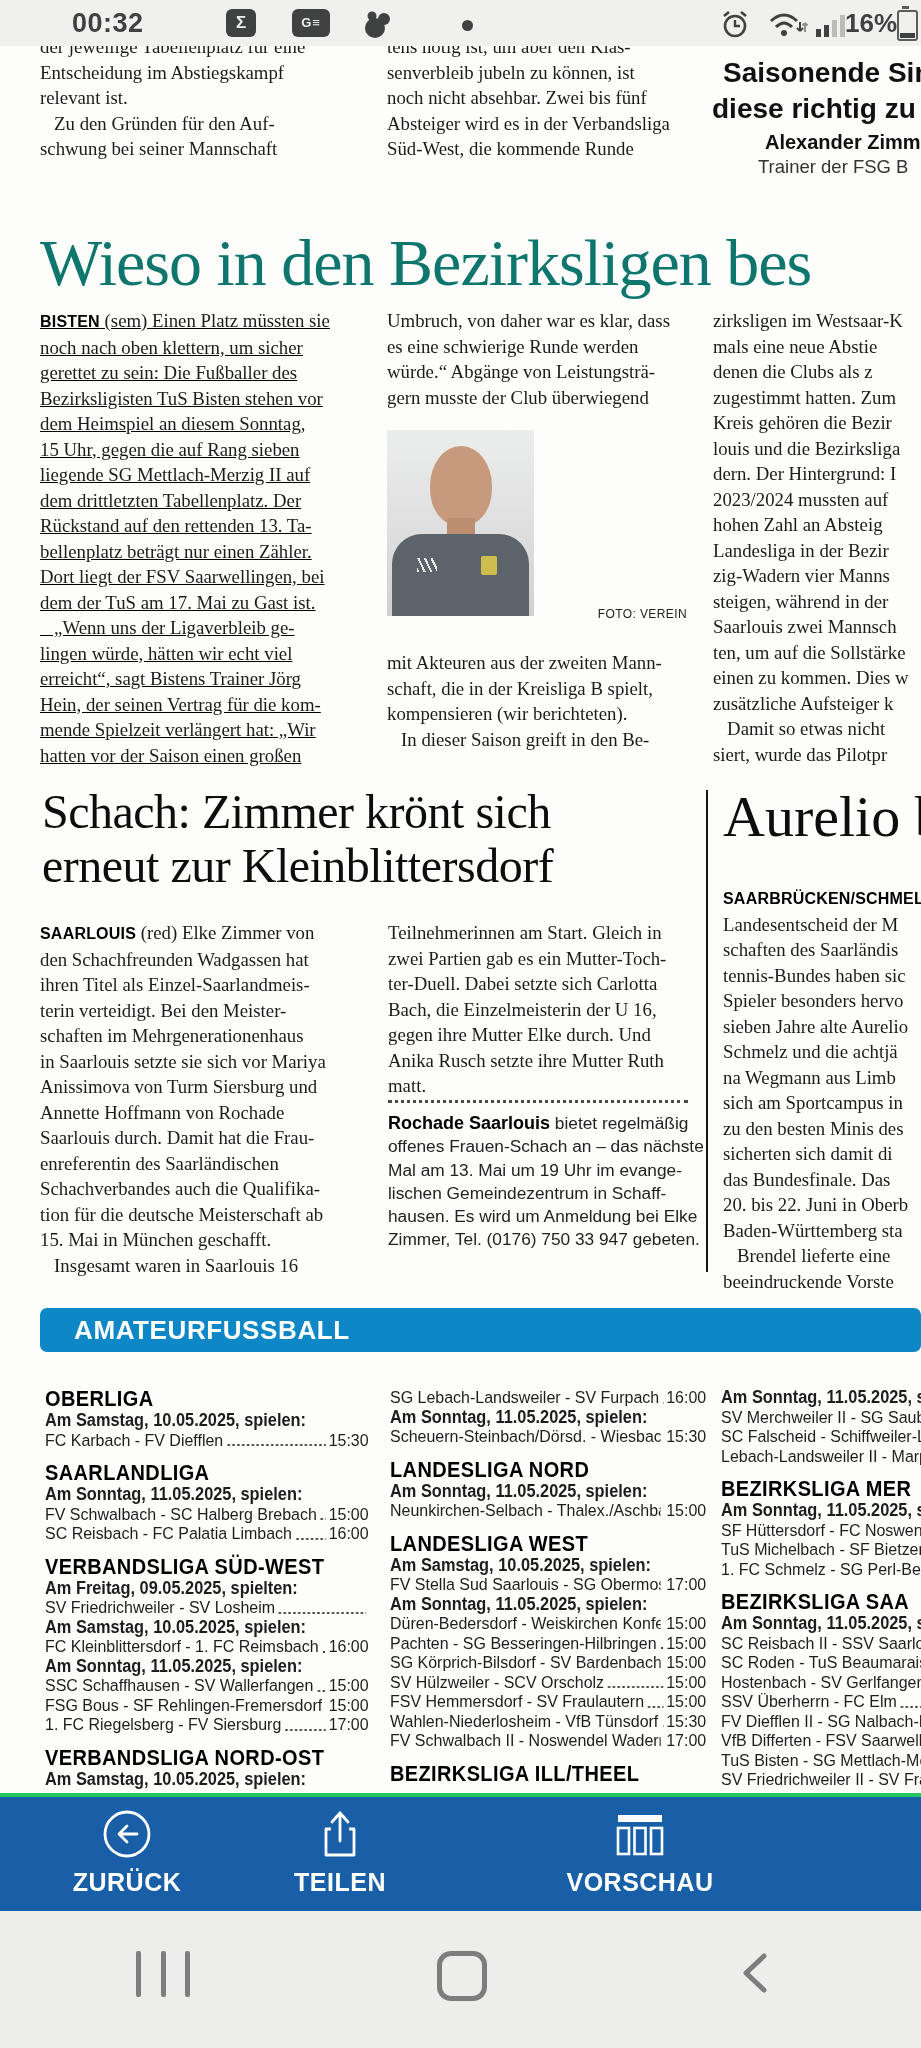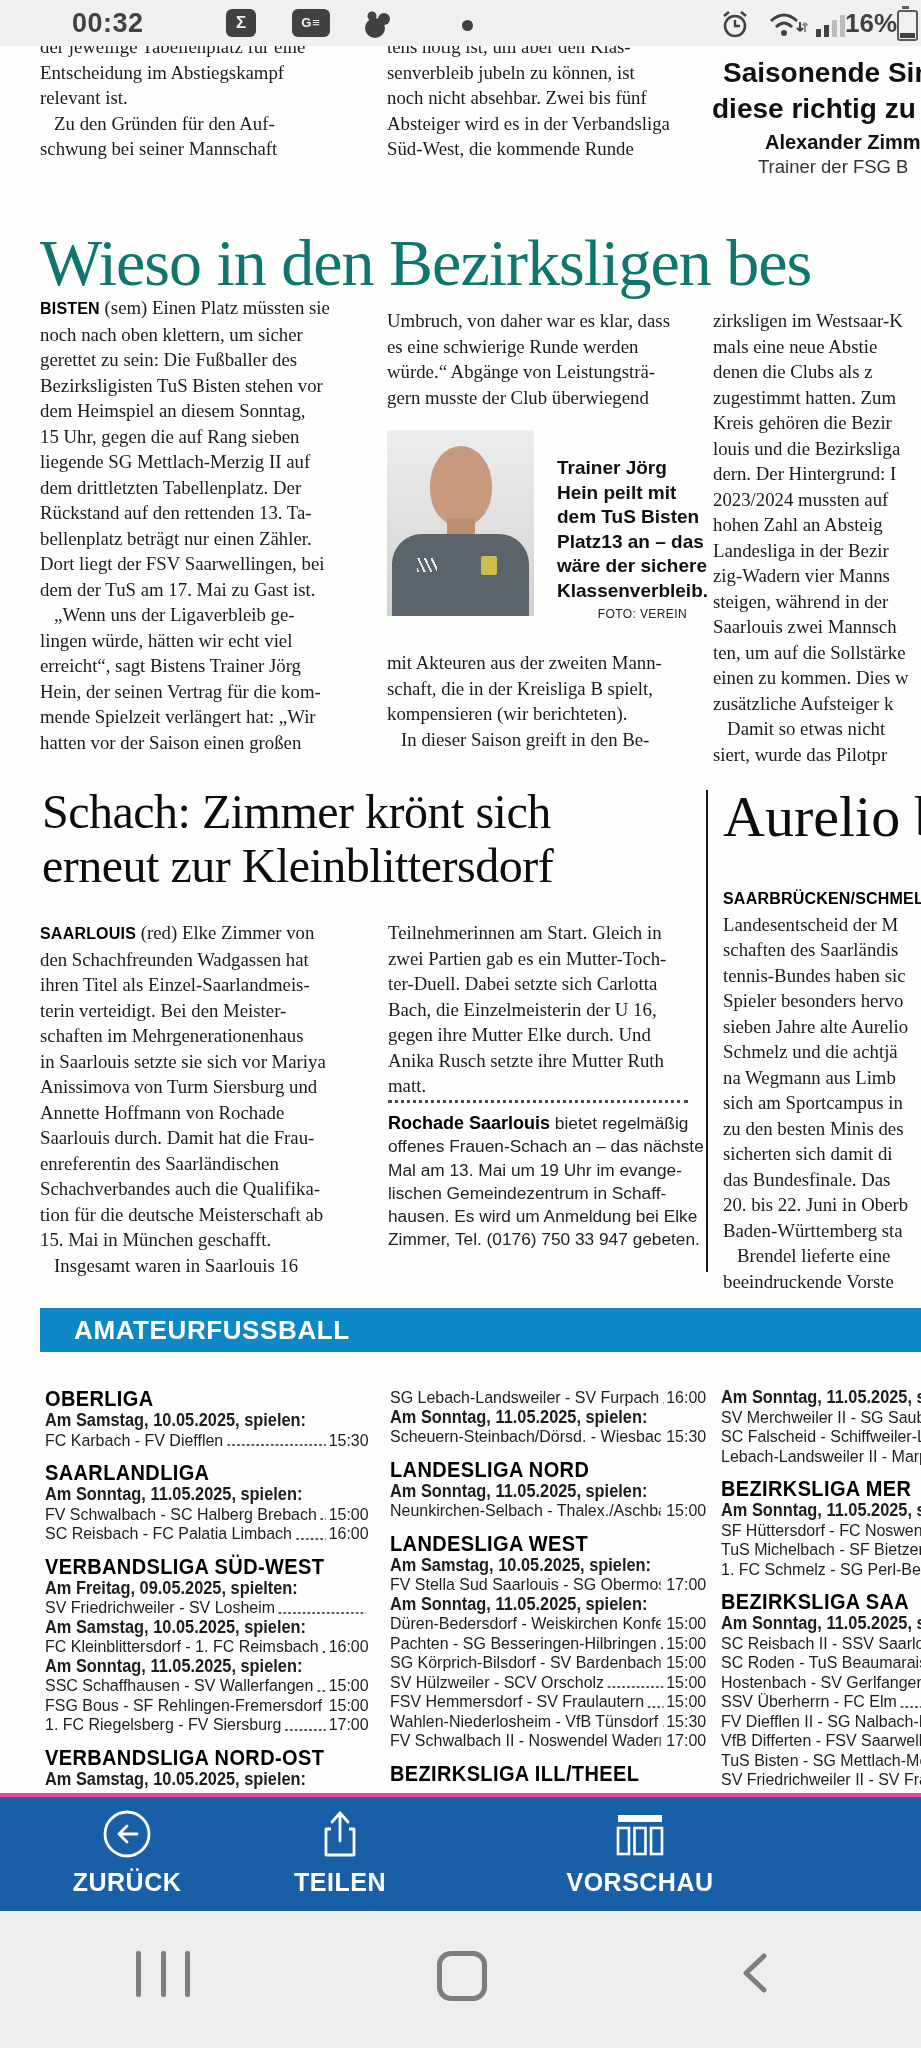--- a/index.html
+++ b/index.html
@@ -52,38 +52,38 @@
   .sh-h{position:absolute;left:42px;font:400 48px/52px "Liberation Serif","DejaVu Serif",serif;color:#0d0d0d;white-space:nowrap;letter-spacing:-.5px;}
   #schach-rule{position:absolute;left:388px;top:1100px;width:300px;border-top:3px dotted #4a4a4a;}
   #schach-infobox{position:absolute;left:388px;top:1112px;}
   #schach-infobox .ln{font:17.3px/23.3px "Liberation Sans",sans-serif;color:#222;white-space:pre;}
   #schach-infobox .loc{font-family:"Liberation Sans",sans-serif;font-weight:700;font-size:18px;color:#000;}
 
   #divider-v{position:absolute;left:706px;top:790px;width:2px;height:482px;background:#161616;}
   #aurelio-h{position:absolute;left:723px;top:786px;font:400 58px/62px "Liberation Serif","DejaVu Serif",serif;color:#0d0d0d;white-space:nowrap;}
 
   
-  #banner{position:absolute;left:40px;top:1308px;width:881px;height:44px;background:#0d87c5;}
+  #banner{position:absolute;left:40px;top:1308px;width:881px;height:44px;background:#0d87c5;border-radius:7px;}
   #banner span{display:block;padding-left:34px;font:700 26px/44px "Liberation Sans",sans-serif;color:#fff;letter-spacing:.6px;}
   .fx{position:absolute;top:1388px;transform:scaleX(.93);transform-origin:0 0;color:#1d1d1d;}
   .fx-h{font:700 21.5px/23px "Liberation Sans",sans-serif;letter-spacing:.4px;margin-top:12px;color:#000;white-space:nowrap;}
   .fx > .fx-h:first-child{margin-top:0;}
   .fx-d{font:700 17.6px/19.5px "Liberation Sans",sans-serif;white-space:nowrap;}
   .fx-row{display:flex;align-items:baseline;font:17.2px/19.5px "Liberation Sans",sans-serif;overflow:hidden;}
   .fx-t{flex:0 1 auto;min-width:0;overflow:hidden;white-space:nowrap;}
   .fx-dots{flex:1 1 0;min-width:0;height:4px;margin:0 3px 3px 3px;align-self:flex-end;
            background-image:radial-gradient(circle,#3a3a3a 1.05px,transparent 1.35px);
            background-size:5.2px 4px;background-repeat:repeat-x;background-position:0 50%;}
   .fx-time{flex:0 0 auto;white-space:nowrap;}
   #fx1{left:45px;width:348px;}
   #fx2{left:390px;width:340px;}
   #fx3{left:721px;width:360px;}
 
   
-  #actionbar{position:absolute;left:0;top:1793px;width:921px;height:118px;background:#185fa7;border-top:4px solid #ec4899;z-index:5;}
+  #actionbar{position:absolute;left:0;top:1793px;width:921px;height:118px;background:#185fa7;border-top:4px solid #22c55e;z-index:5;}
   .ab-btn{position:absolute;top:10px;width:170px;text-align:center;cursor:pointer;}
   .ab-label{display:block;margin-top:2px;font:700 25px/30px "Liberation Sans",sans-serif;color:#fff;letter-spacing:.5px;}
   #ab-back{left:42px;} #ab-share{left:255px;} #ab-preview{left:555px;}
 
   
   #androidbar{position:absolute;left:0;top:1911px;width:921px;height:137px;background:#ededeb;z-index:5;}
   .an-bars{position:absolute;left:136px;top:40px;width:54px;height:46px;display:flex;justify-content:space-between;cursor:pointer;}
   .an-bars i{width:5px;height:46px;background:#7d7d7d;border-radius:2px;}
   #an-home{position:absolute;left:437px;top:40px;width:40px;height:40px;border:5px solid #7d7d7d;border-radius:14px;cursor:pointer;}
   #an-back{position:absolute;left:733px;top:38px;cursor:pointer;}
@@ -139,21 +139,21 @@
       <div class="ln">Absteiger wird es in der Verbandsliga</div>
       <div class="ln">Süd-West, die kommende Runde</div>
     </div>
   <div class="teaser-h" style="top:56px;">Saisonende Sinn</div>
   <div class="teaser-h" style="top:92px;left:712px;">diese richtig zu p</div>
   <div class="teaser-a" style="top:130px;">Alexander Zimm</div>
   <div class="teaser-r" style="top:156px;">Trainer der FSG B</div>
 
   <div id="lead-headline">Wieso in den Bezirksligen bes</div>
 
-  <div class="serif-col" style="left:40px;top:295px;width:330px;">
+  <div class="serif-col" style="left:40px;top:308px;width:330px;text-decoration:underline;">
       <div class="ln"><span class="loc">BISTEN</span> (sem) Einen Platz müssten sie</div>
       <div class="ln">noch nach oben klettern, um sicher</div>
       <div class="ln">gerettet zu sein: Die Fußballer des</div>
       <div class="ln">Bezirksligisten TuS Bisten stehen vor</div>
       <div class="ln">dem Heimspiel an diesem Sonntag,</div>
       <div class="ln">15 Uhr, gegen die auf Rang sieben</div>
       <div class="ln">liegende SG Mettlach-Merzig II auf</div>
       <div class="ln">dem drittletzten Tabellenplatz. Der</div>
       <div class="ln">Rückstand auf den rettenden 13. Ta-</div>
       <div class="ln">bellenplatz beträgt nur einen Zähler.</div>
@@ -173,28 +173,20 @@
       <div class="ln">gern musste der Club überwiegend</div>
     </div>
 
   <div id="photo">
     <div id="ph-head"></div>
     <div id="ph-neck"></div>
     <div id="ph-torso"></div>
     <div id="ph-adidas"></div>
     <div id="ph-crest"></div>
   </div>
-  <div id="caption">
-      <div class="ln">Trainer Jörg</div>
-      <div class="ln">Hein peilt mit</div>
-      <div class="ln">dem TuS Bisten</div>
-      <div class="ln">Platz13 an – das</div>
-      <div class="ln">wäre der sichere</div>
-      <div class="ln">Klassenverbleib.</div>
-    </div>
   <div id="photo-credit">FOTO: VEREIN</div>
 
   <div class="serif-col" style="left:387px;top:650px;width:320px;">
       <div class="ln">mit Akteuren aus der zweiten Mann-</div>
       <div class="ln">schaft, die in der Kreisliga B spielt,</div>
       <div class="ln">kompensieren (wir berichteten).</div>
       <div class="ln">   In dieser Saison greift in den Be-</div>
     </div>
   <div class="serif-col" style="left:713px;top:308px;width:330px;">
       <div class="ln">zirksligen im Westsaar-K</div>

